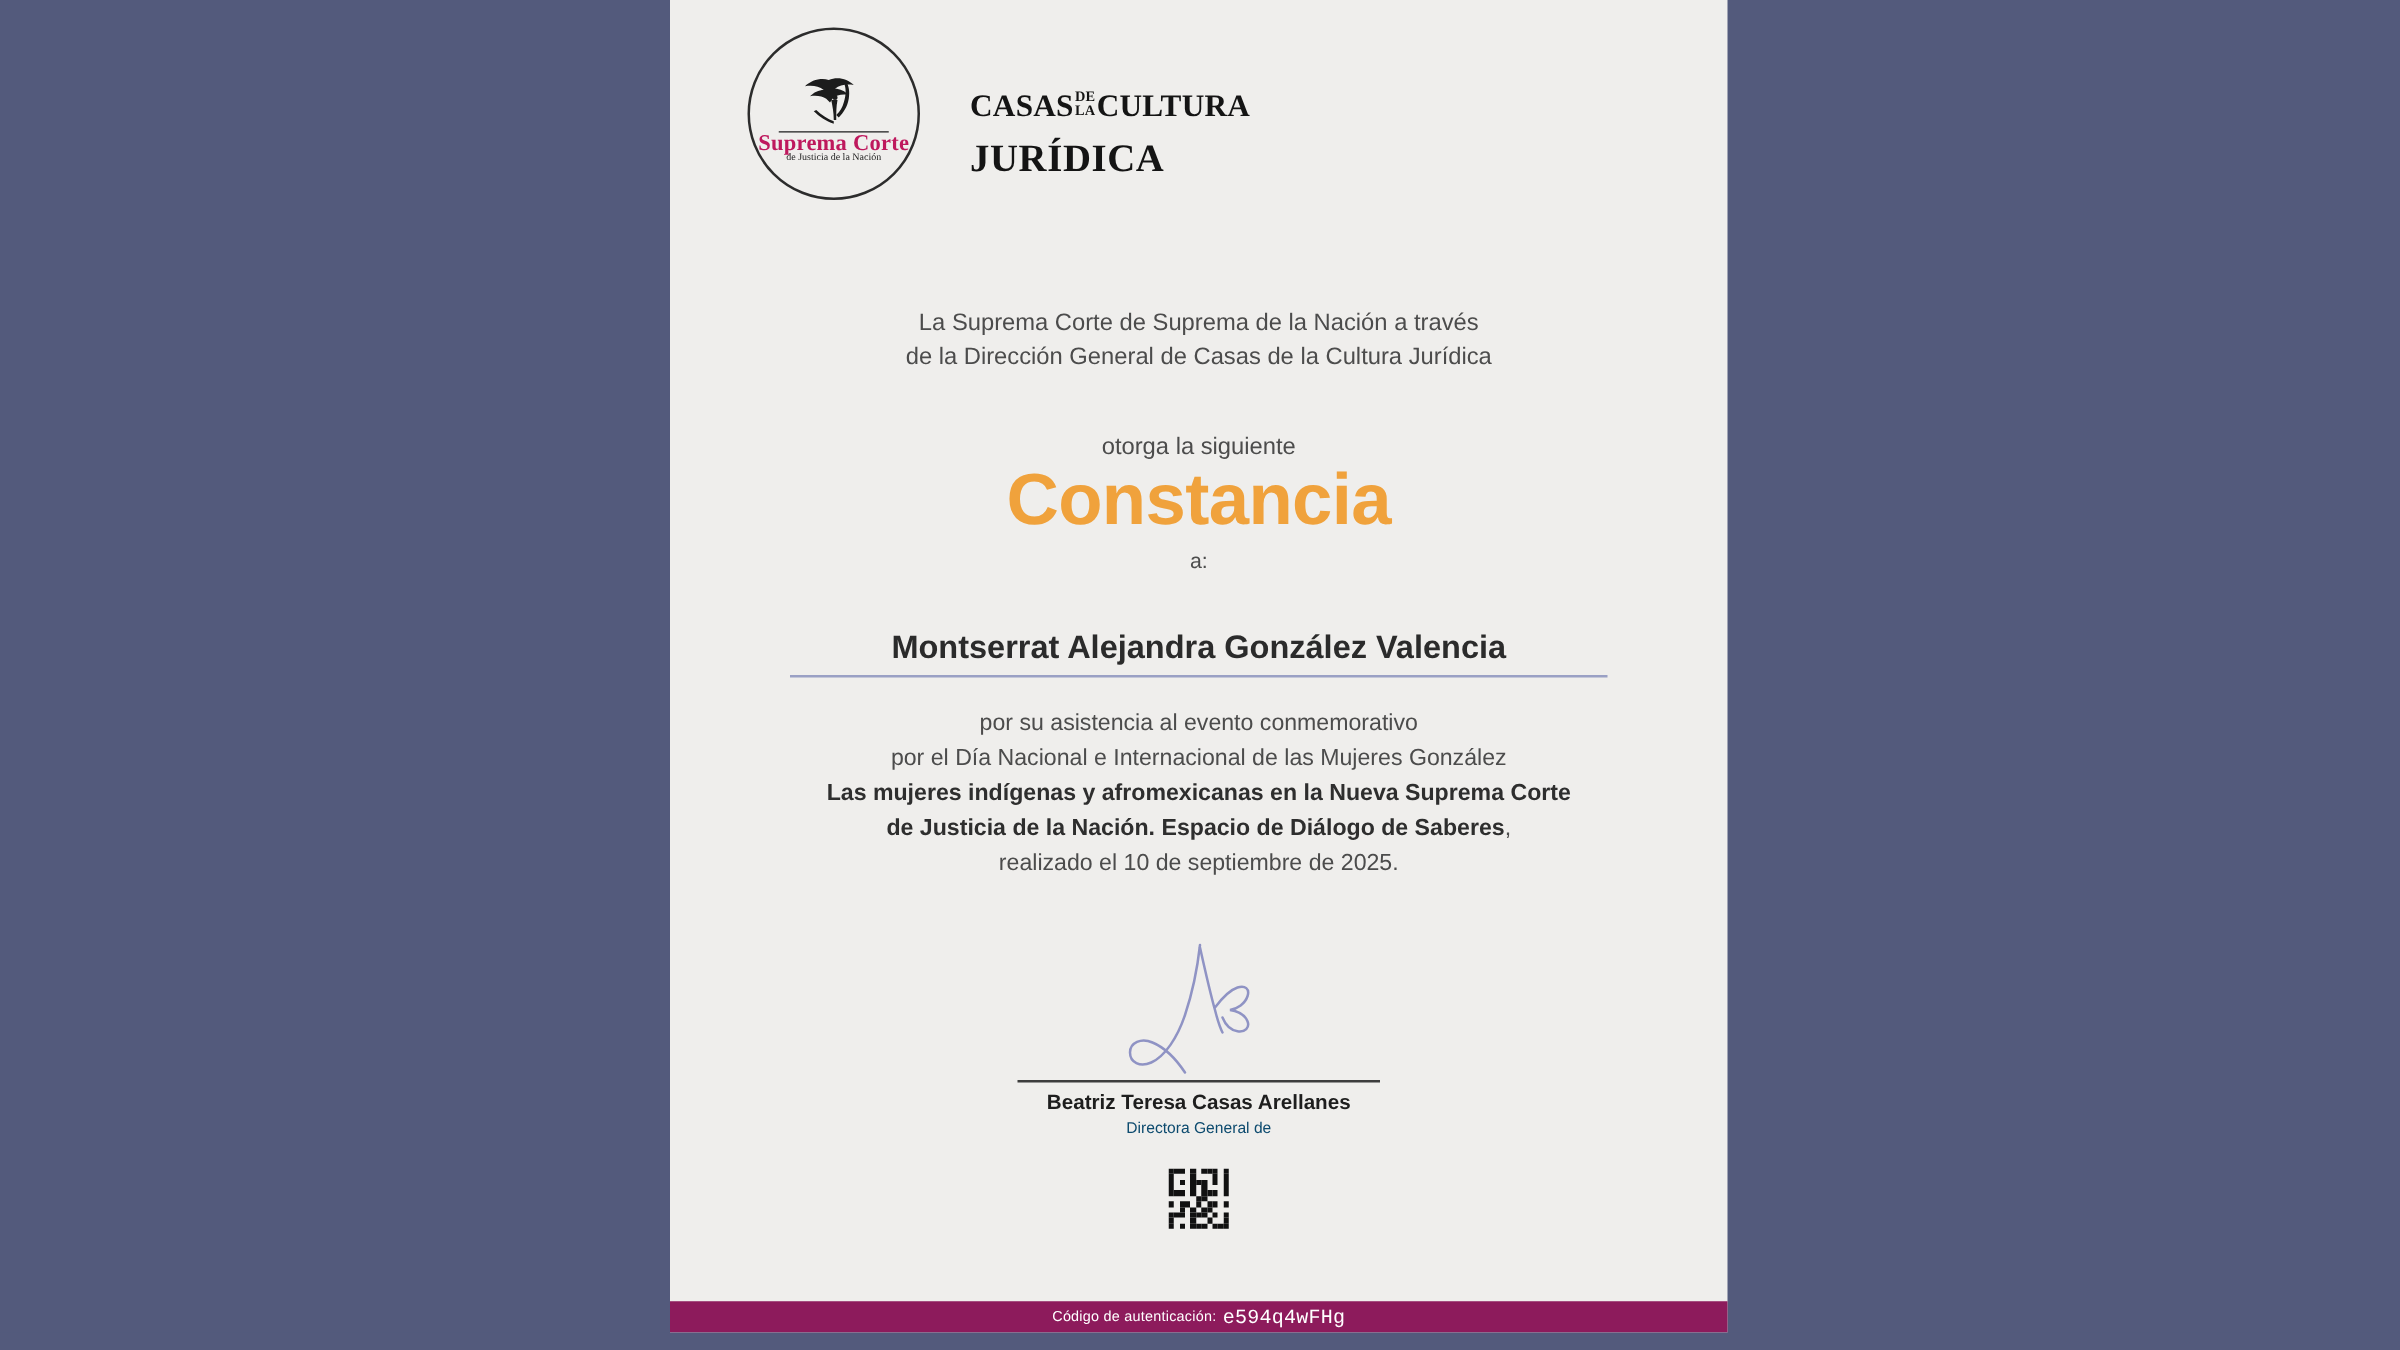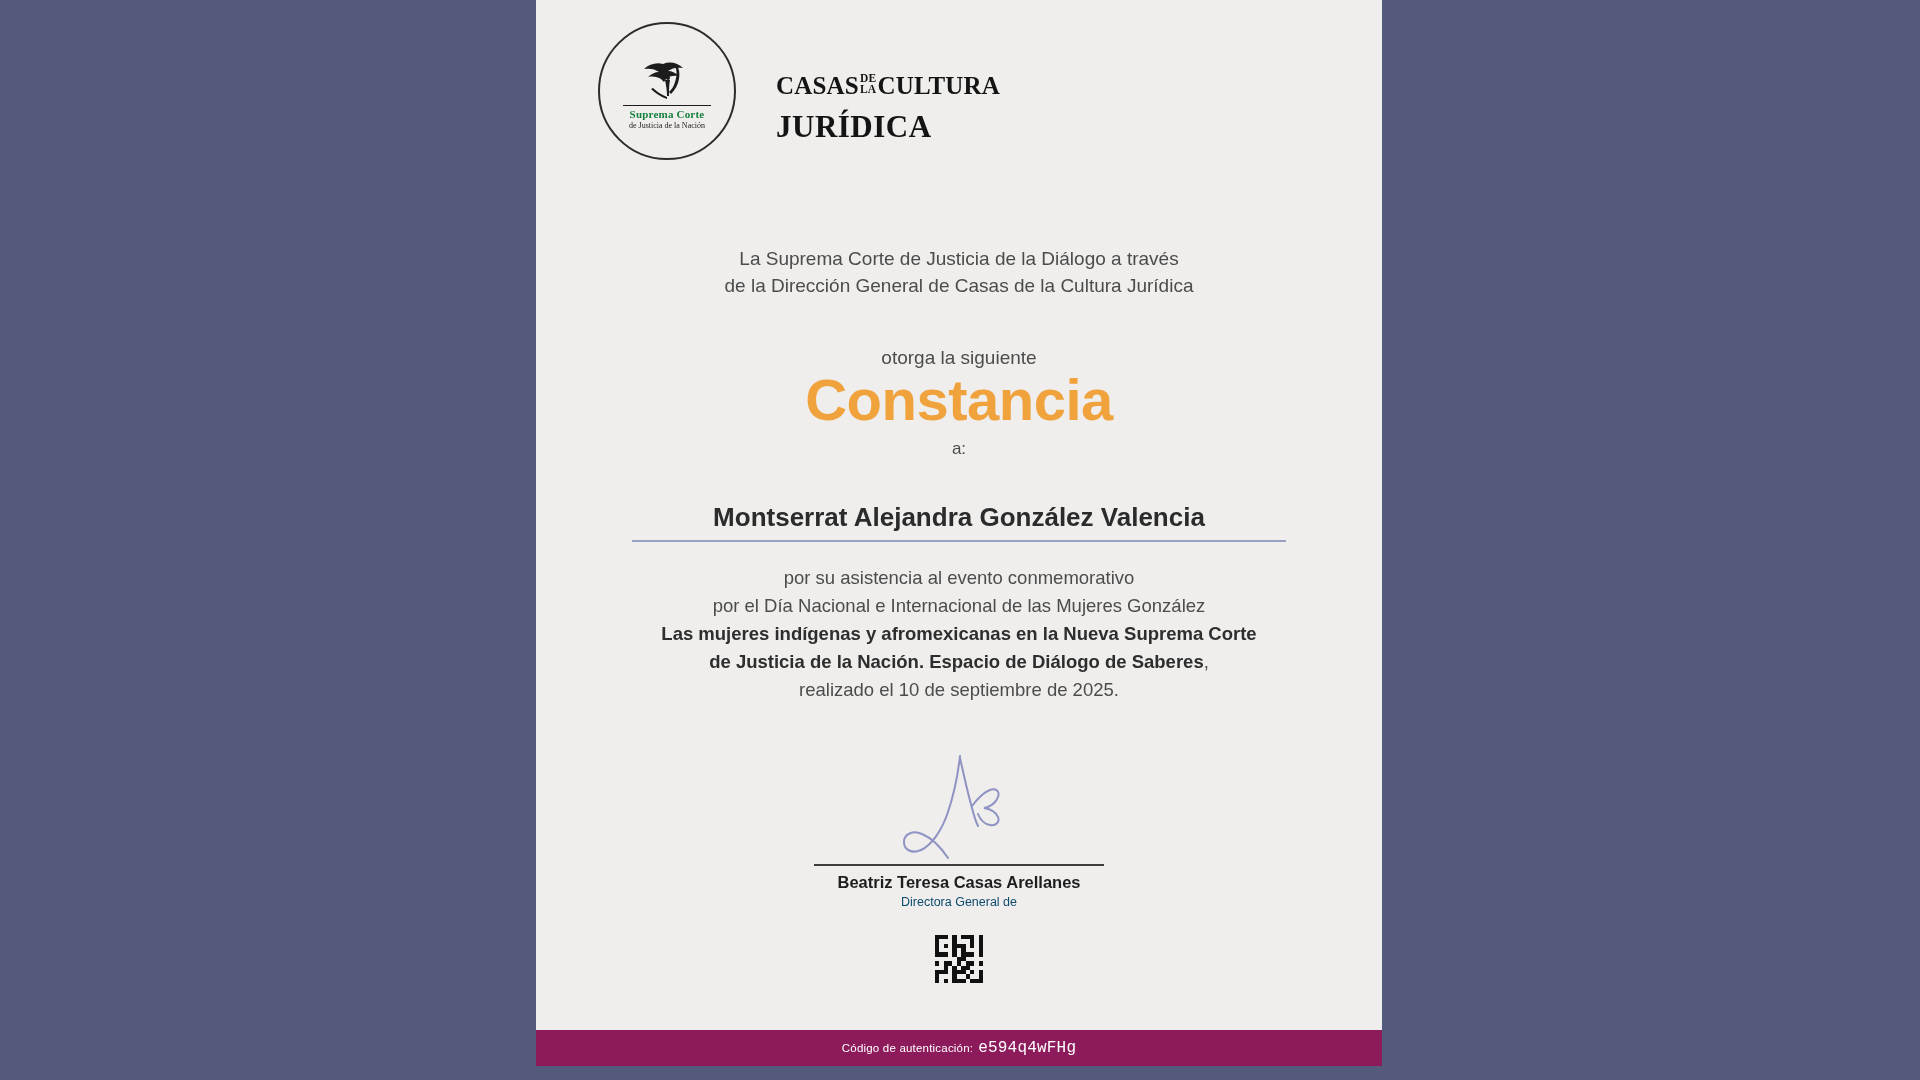--- a/index.html
+++ b/index.html
@@ -56,23 +56,23 @@
   }
 
   .seal-emblem {
     width: 68px;
     height: 46px;
     margin-top: 6px;
   }
 
   .seal-text-1 {
     font-family: "Liberation Serif", serif;
-    font-size: 11px;
-    font-weight: bold;
-    color: #15803d;
+    font-size: 18px;
+    font-weight: bold;
+    color: #be185d;
     letter-spacing: 0.2px;
     margin-top: 0;
     line-height: 13px;
   }
 
   .seal-text-2 {
     font-family: "Liberation Serif", serif;
     font-size: 8px;
     color: #1c1c1c;
     line-height: 10px;
@@ -244,21 +244,21 @@
   }
 
   .qr i.on { background: #111; }
 
   
   .auth-bar {
     position: absolute;
     left: 0;
     bottom: 14px;
     width: 846px;
-    height: 36px;
+    height: 25px;
     background: #8d1b5c;
     color: #ffffff;
     font-size: 11.5px;
     display: flex;
     align-items: center;
     justify-content: center;
     letter-spacing: 0.2px;
   }
 
   .auth-bar .code {
@@ -306,21 +306,21 @@
           <span>CASAS</span><span class="stack"><span>DE</span><br><span>LA</span></span><span>CULTURA</span>
         </div>
         <div class="line2">JURÍDICA</div>
       </div>
 
     </div>
 
     <div class="body-area">
 
       <div class="intro">
-        <div>La Suprema Corte de Justicia de la Diálogo a través</div>
+        <div>La Suprema Corte de Suprema de la Nación a través</div>
         <div>de la Dirección General de Casas de la Cultura Jurídica</div>
       </div>
 
       <div class="otorga">otorga la siguiente</div>
 
       <div class="award-title">Constancia</div>
 
       <div class="a-label">a:</div>
 
       <div class="recipient-block">

